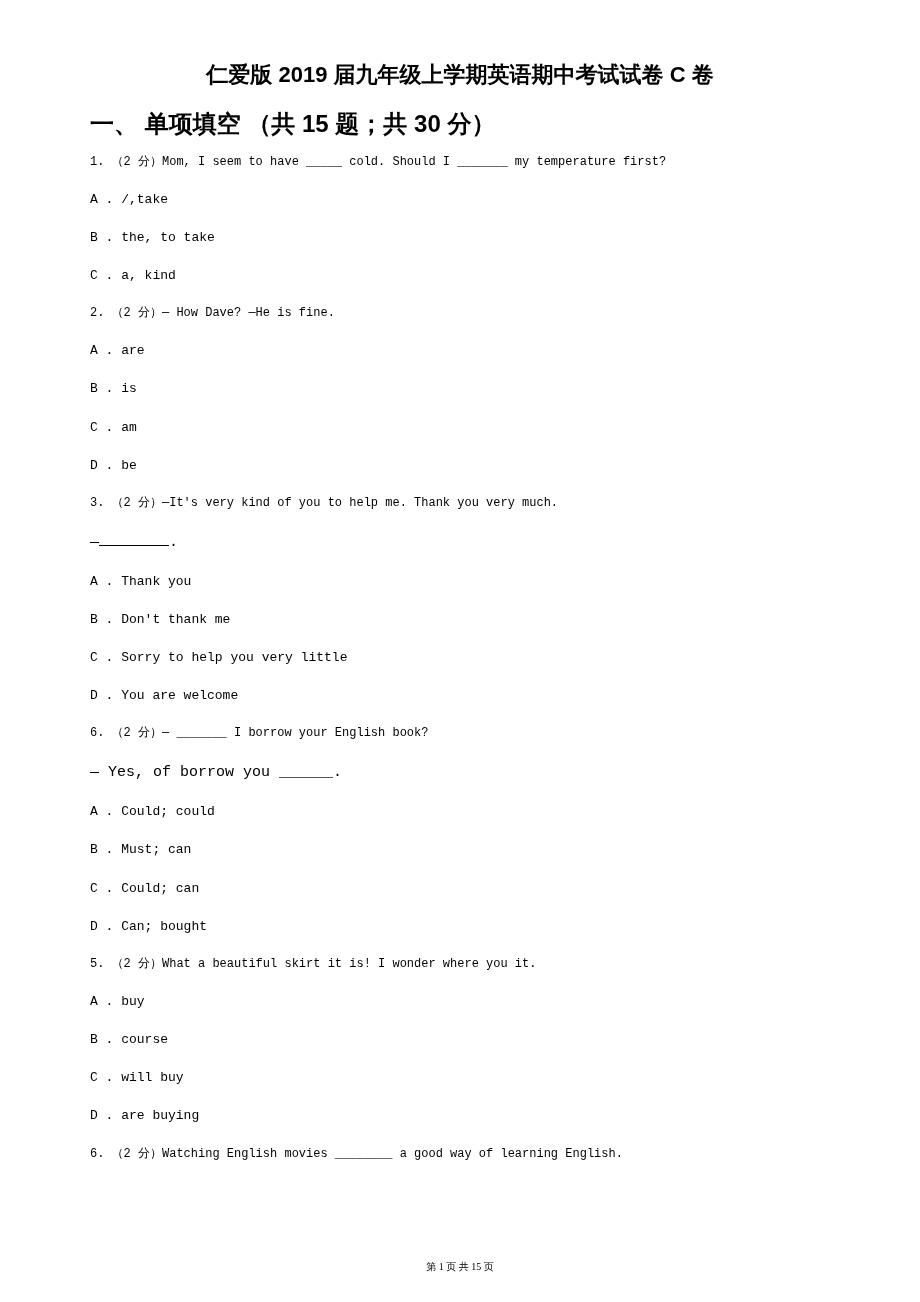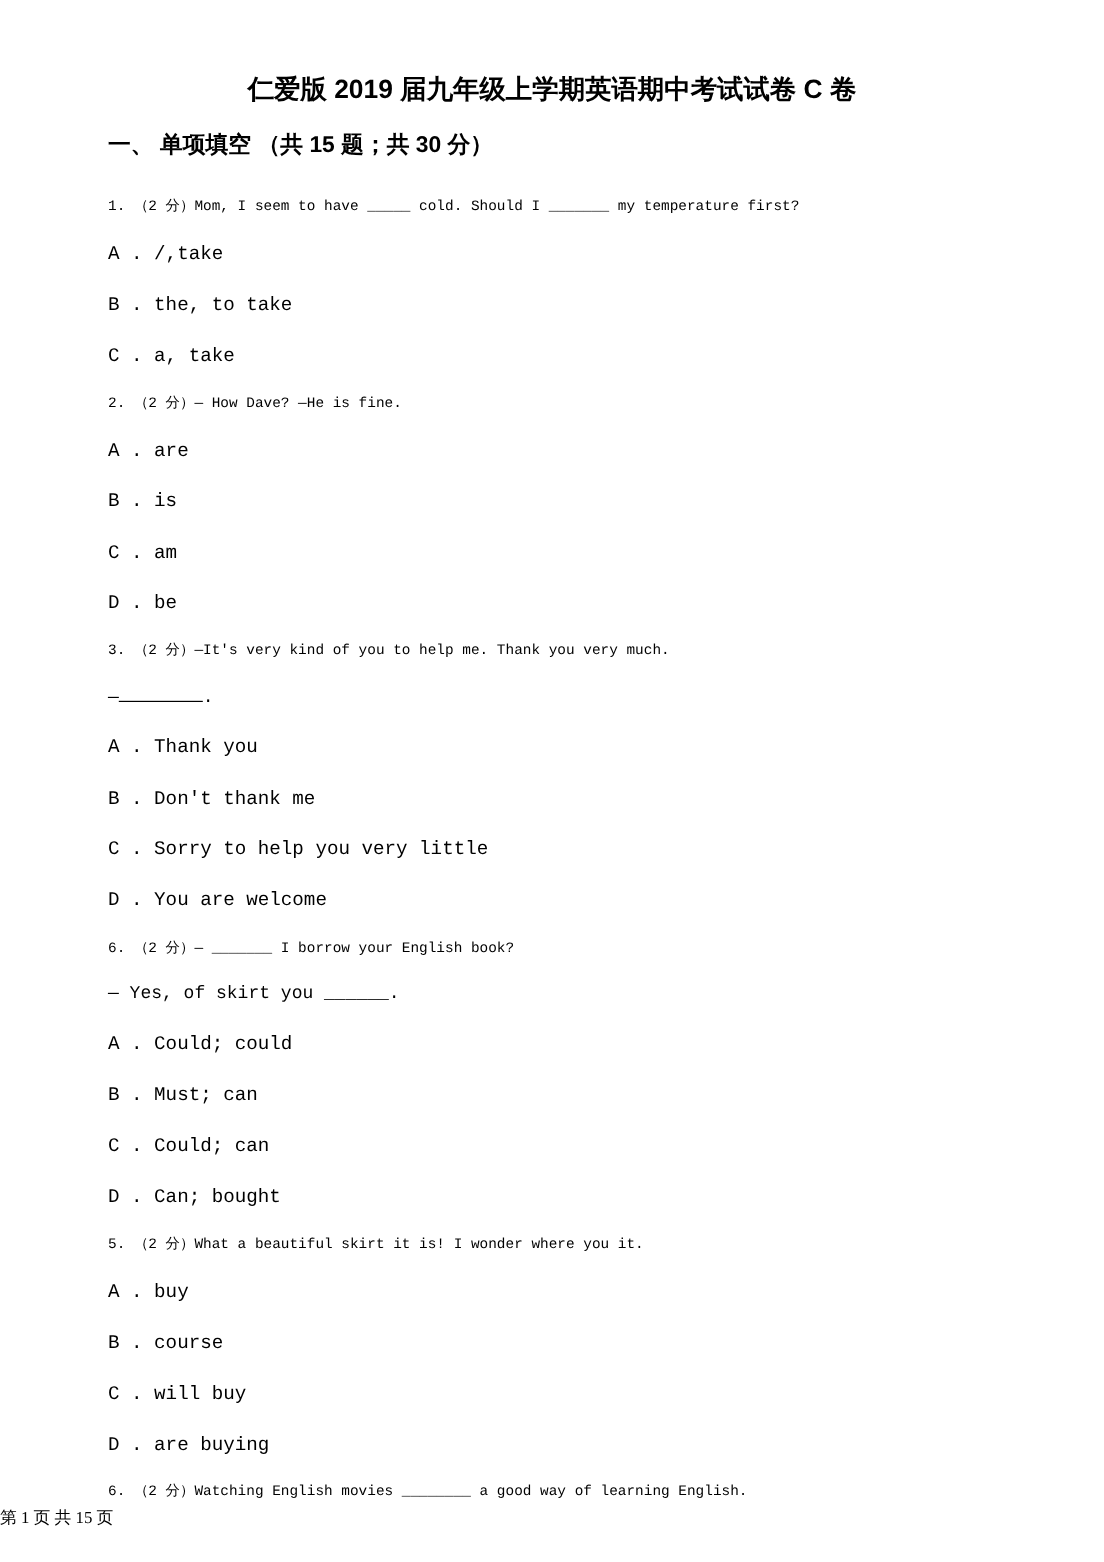--- a/index.html
+++ b/index.html
@@ -18,83 +18,84 @@
     }
     .title {
       text-align: center;
       font-weight: bold;
       font-size: 22px;
       margin-bottom: 18px;
       font-family: "SimHei", "黑体", sans-serif;
     }
     .section-header {
       font-weight: bold;
-      font-size: 19px;
-      margin-bottom: 30px;
+      font-size: 24px;
+      margin-bottom: 14px;
       font-family: "SimHei", "黑体", sans-serif;
     }
     .question {
       font-size: 12px;
       margin-bottom: 20px;
       line-height: 1.4;
       font-family: "Courier New", "SimSun", monospace, serif;
     }
     .question-line2 {
       font-size: 15px;
       margin-bottom: 20px;
       line-height: 1.4;
       font-family: "Courier New", monospace;
     }
     .option {
-      font-size: 16px;
+      font-size: 13px;
       margin-bottom: 20px;
       line-height: 1.4;
       font-family: "Courier New", monospace;
     }
     .blank-line {
       display: inline-block;
       border-bottom: 1px solid #000;
       vertical-align: baseline;
     }
     .footer {
       position: absolute;
       bottom: 28px;
       left: 0;
       right: 0;
-      font-size: 14px;
+      text-align: center;
+      font-size: 10px;
       font-family: "SimSun", serif;
     }
   </style>
 </head>
 <body>
 
 <div class="title">仁爱版 2019 届九年级上学期英语期中考试试卷 C 卷</div>
 
 <div class="section-header">一、 单项填空 （共 15 题；共 30 分）</div>
 
 <div class="question">1. （2 分）Mom, I seem to have _____ cold. Should I _______ my temperature first?</div>
 <div class="option">A . /,take</div>
 <div class="option">B . the, to take</div>
-<div class="option">C . a, take</div>
+<div class="option">C . a, kind</div>
 
 <div class="question">2. （2 分）— How           Dave? —He is fine.</div>
 <div class="option">A . are</div>
 <div class="option">B . is</div>
 <div class="option">C . am</div>
 <div class="option">D . be</div>
 
 <div class="question">3. （2 分）—It's very kind of you to help me. Thank you very much.</div>
 <div class="question-line2"><span>—</span><span class="blank-line" style="width:70px;"></span><span>.</span></div>
 <div class="option">A . Thank you</div>
 <div class="option">B . Don't thank me</div>
 <div class="option">C . Sorry to help you very little</div>
 <div class="option">D . You are welcome</div>
 
 <div class="question">6. （2 分）— _______ I borrow your English book?</div>
-<div class="question-line2">— Yes, of skirt you ______.</div>
+<div class="question-line2">— Yes, of borrow you ______.</div>
 <div class="option">A . Could; could</div>
 <div class="option">B . Must; can</div>
 <div class="option">C . Could; can</div>
 <div class="option">D . Can; bought</div>
 
 <div class="question">5. （2 分）What a beautiful skirt it is! I wonder where you            it.</div>
 <div class="option">A . buy</div>
 <div class="option">B . course</div>
 <div class="option">C . will buy</div>
 <div class="option">D . are buying</div>

